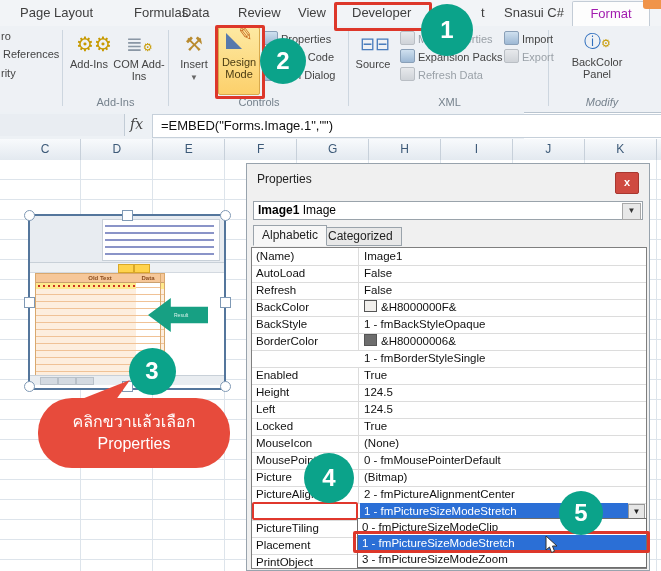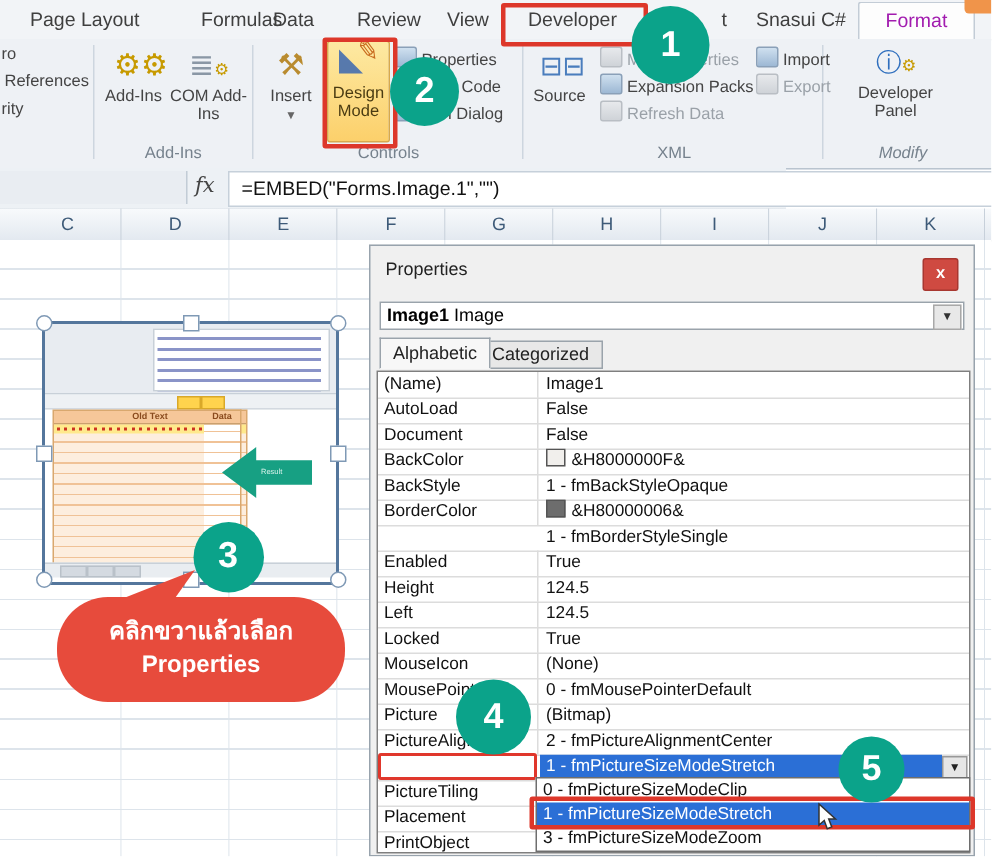--- a/index.html
+++ b/index.html
@@ -69,21 +69,21 @@
   #miniArrow{position:absolute;left:118px;top:82px;width:60px;height:34px;background:#17a083;
       clip-path:polygon(0 50%,38% 0,38% 26%,100% 26%,100% 74%,38% 74%,38% 100%);z-index:1;}
   #miniArrowLabel{position:absolute;left:26px;top:14px;font-size:5px;color:#d9f3ec;}
   #miniTabs{position:absolute;left:0;top:159px;width:100%;height:9px;background:#e9edf1;border-top:1px solid #c8d0d8;}
   .miniTab{position:absolute;top:1px;width:16px;height:6px;background:#d4dae1;border:1px solid #b9c1c9;}
   
   .callout{position:absolute;border-radius:50%;background:#0ba38a;color:#fff;display:flex;align-items:center;justify-content:center;
            font-size:24px;font-weight:bold;z-index:7;}
   
   #bubble{position:absolute;left:38px;top:398px;width:192px;height:70px;background:#e74b3c;border-radius:34px;z-index:6;
-          display:flex;flex-direction:column;align-items:center;justify-content:center;color:#fff;font-size:16px;line-height:22px;text-align:center;font-weight:bold;}
+          display:flex;flex-direction:column;align-items:center;justify-content:center;color:#fff;font-size:16px;line-height:22px;text-align:center;}
   #bubbleTail{position:absolute;left:64px;top:380px;width:66px;height:26px;background:#e74b3c;
           clip-path:polygon(100% 0,0 100%,72% 100%);z-index:6;}
   
   #panel{position:absolute;left:246px;top:163px;width:404px;height:408px;background:#f0f0f0;
          border:1px solid #98a3ad;box-sizing:border-box;z-index:3;}
   #ptitle{position:absolute;left:10px;top:8px;font-size:12px;color:#222;}
   #pclose{position:absolute;left:368px;top:8px;width:22px;height:20px;background:#cf4a41;border:1px solid #a83730;border-radius:2px;
           color:#fff;font-size:11px;font-weight:bold;text-align:center;line-height:19px;}
   #pcombo{position:absolute;left:6px;top:37px;width:390px;height:19px;background:#fff;border:1px solid #9aa3ab;box-sizing:border-box;
           font-size:12px;line-height:17px;padding-left:4px;}
@@ -187,21 +187,21 @@
     <div class="minibtn" style="left:504px;top:5px;">
       <span class="mico"></span><span>Import</span>
     </div>
     <div class="minibtn gray" style="left:504px;top:23px;">
       <span class="mico"></span><span>Export</span>
     </div>
     <div class="glabel" style="left:352px;width:195px;">XML</div>
 
     <div class="bigbtn" style="left:570px;top:4px;width:54px;">
       <span class="bico" style="color:#2f6fbe;font-size:17px;">ⓘ<span style="font-size:11px;color:#c79a00;">⚙</span></span>
-      <span>Developer Panel</span>
+      <span>BackColor Panel</span>
     </div>
     <div class="glabel" style="left:552px;width:100px;font-style:italic;">Modify</div>
   </div>
 
   <div id="fbar">
     <div id="namebox"></div>
     <div id="fx">fx</div>
     <div id="farea">
       <span id="ftext">=EMBED("Forms.Image.1","")</span>
     </div>
@@ -271,21 +271,21 @@
     <div id="pgrid">
         <div class="prow" style="top: 0px;">
           <div class="pname">(Name)</div>
           <div class="pval">Image1</div>
         </div>
         <div class="prow" style="top: 17px;">
           <div class="pname">AutoLoad</div>
           <div class="pval">False</div>
         </div>
         <div class="prow" style="top: 34px;">
-          <div class="pname">Document</div>
+          <div class="pname">Refresh</div>
           <div class="pval">False</div>
         </div>
         <div class="prow" style="top: 51px;">
           <div class="pname">BackColor</div>
           <div class="pval"><span class="swatch" style="background: rgb(241, 239, 236);"></span>&amp;H8000000F&amp;</div>
         </div>
         <div class="prow" style="top: 68px;">
           <div class="pname">BackStyle</div>
           <div class="pval">1 - fmBackStyleOpaque</div>
         </div>
@@ -344,21 +344,21 @@
           <div class="pval"></div>
         </div>
         <div class="prow" style="top: 306px;">
           <div class="pname">PrintObject</div>
           <div class="pval">True</div>
         </div>
       </div>
   </div>
 
   <div id="pdrop">
-      <div class="dopt" style="top: 0px;">0 - fmPictureSizeModeClip</div>
+      <div class="dopt" style="top: 0px; text-decoration: underline;">0 - fmPictureSizeModeClip</div>
       <div class="dopt sel" style="top: 16px;">1 - fmPictureSizeModeStretch</div>
       <div class="dopt" style="top: 32px;">3 - fmPictureSizeModeZoom</div>
     </div>
   <div id="dropRedBox"></div>
 
   <svg id="cursor" width="14" height="19" viewBox="0 0 14 19">
     <polygon points="1,1 1,15 4.5,12 6.5,17.5 9.5,16.3 7.5,11 12,11" fill="#fff" stroke="#333" stroke-width="1"></polygon>
   </svg>
 
 <div class="callout" style="left: 421px; top: 4px; width: 52px; height: 52px;">1</div>

